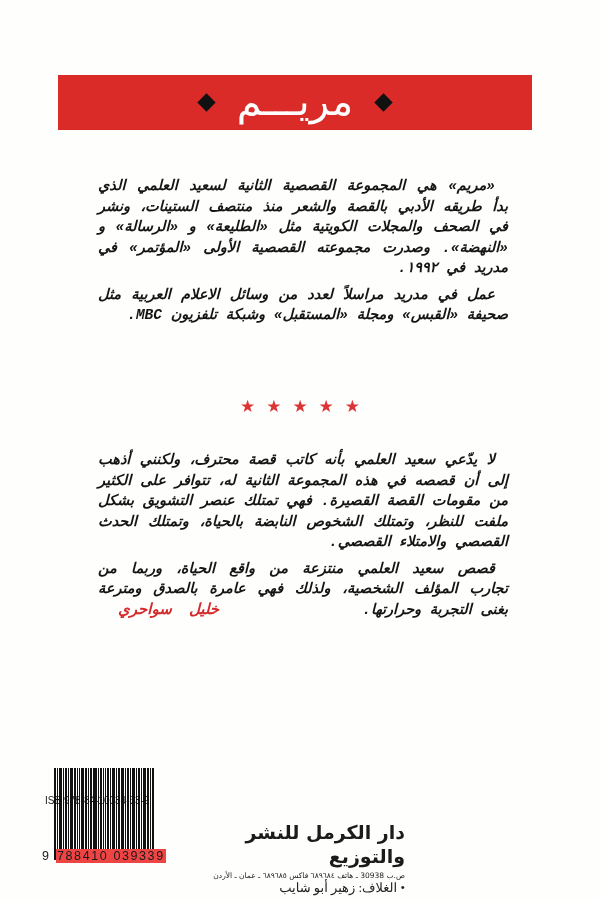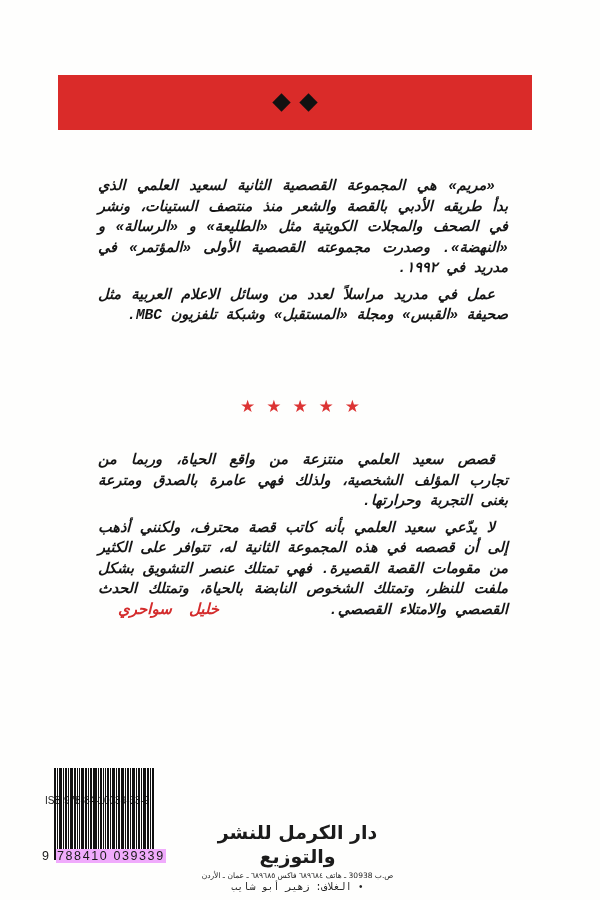--- a/index.html
+++ b/index.html
@@ -106,77 +106,78 @@
       position: absolute;
       left: 42px; top: 849px;
       width: 126px;
       font-family: "Liberation Sans", sans-serif;
       font-size: 12.5px;
       color: #1a1a1a;
       letter-spacing: 1.6px;
       background: transparent;
     }
     .isbn-bottom .d1 { display: inline-block; width: 14px; }
-    .isbn-bottom .rest { background: #f0abfc; padding: 0 1px; }
+    .isbn-bottom .rest { background: #ef4444; padding: 0 1px; }
     .publisher {
       position: absolute;
       left: 190px; top: 820px;
       width: 215px;
       direction: rtl;
-      text-align: center;
+      text-align: right;
     }
     .publisher-name {
       font-family: "DejaVu Sans", sans-serif;
       font-weight: bold;
       font-size: 19px;
       line-height: 24px;
       color: #1b1b1b;
       letter-spacing: -0.5px;
     }
     .publisher-address {
       font-family: "DejaVu Sans", sans-serif;
       font-size: 7.5px;
       line-height: 12px;
       color: #222;
       margin-top: 2px;
       white-space: nowrap;
     }
     .publisher-cover {
-      font-family: Liberation Mono, monospace;
-      font-size: 10px;
+      font-family: Liberation Serif, serif;
+      font-size: 13px;
       line-height: 12px;
       color: #222;
     }
   </style>
 </head>
 <body>
 
 <div class="page">
 
   <div class="banner">
     <div class="diamond"></div>
+    <div class="banner-title">مريـــم</div>
     <div class="diamond"></div>
   </div>
 
   <div class="text-block block-1">
     <p>«مريم» هي المجموعة القصصية الثانية لسعيد العلمي الذي بدأ طريقه الأدبي بالقصة والشعر منذ منتصف الستينات، ونشر في الصحف والمجلات الكويتية مثل «الطليعة» و «الرسالة» و «النهضة». وصدرت مجموعته القصصية الأولى «المؤتمر» في مدريد في ١٩٩٢.</p>
     <p>عمل في مدريد مراسلاً لعدد من وسائل الاعلام العربية مثل صحيفة «القبس» ومجلة «المستقبل» وشبكة تلفزيون MBC.</p>
   </div>
 
   <div class="stars">
     <span>★</span>
     <span>★</span>
     <span>★</span>
     <span>★</span>
     <span>★</span>
   </div>
 
   <div class="text-block block-2">
+    <p>لا يدّعي سعيد العلمي بأنه كاتب قصة محترف، ولكنني أذهب إلى أن قصصه في هذه المجموعة الثانية له، تتوافر على الكثير من مقومات القصة القصيرة. فهي تمتلك عنصر التشويق بشكل ملفت للنظر، وتمتلك الشخوص النابضة بالحياة، وتمتلك الحدث القصصي والامتلاء القصصي.</p>
     <p>قصص سعيد العلمي منتزعة من واقع الحياة، وربما من تجارب المؤلف الشخصية، ولذلك فهي عامرة بالصدق ومترعة بغنى التجربة وحرارتها.</p>
-    <p>لا يدّعي سعيد العلمي بأنه كاتب قصة محترف، ولكنني أذهب إلى أن قصصه في هذه المجموعة الثانية له، تتوافر على الكثير من مقومات القصة القصيرة. فهي تمتلك عنصر التشويق بشكل ملفت للنظر، وتمتلك الشخوص النابضة بالحياة، وتمتلك الحدث القصصي والامتلاء القصصي.</p>
   </div>
 
   <div class="signature">خليل سواحري</div>
 
   <div class="isbn-top">ISB 978-84-10039-33-9</div>
 
   <div class="barcode">
     <span class="g" style="width:2px"></span>
       <span class="g" style="width:1px"></span>
     <span style="width:3px"></span>

